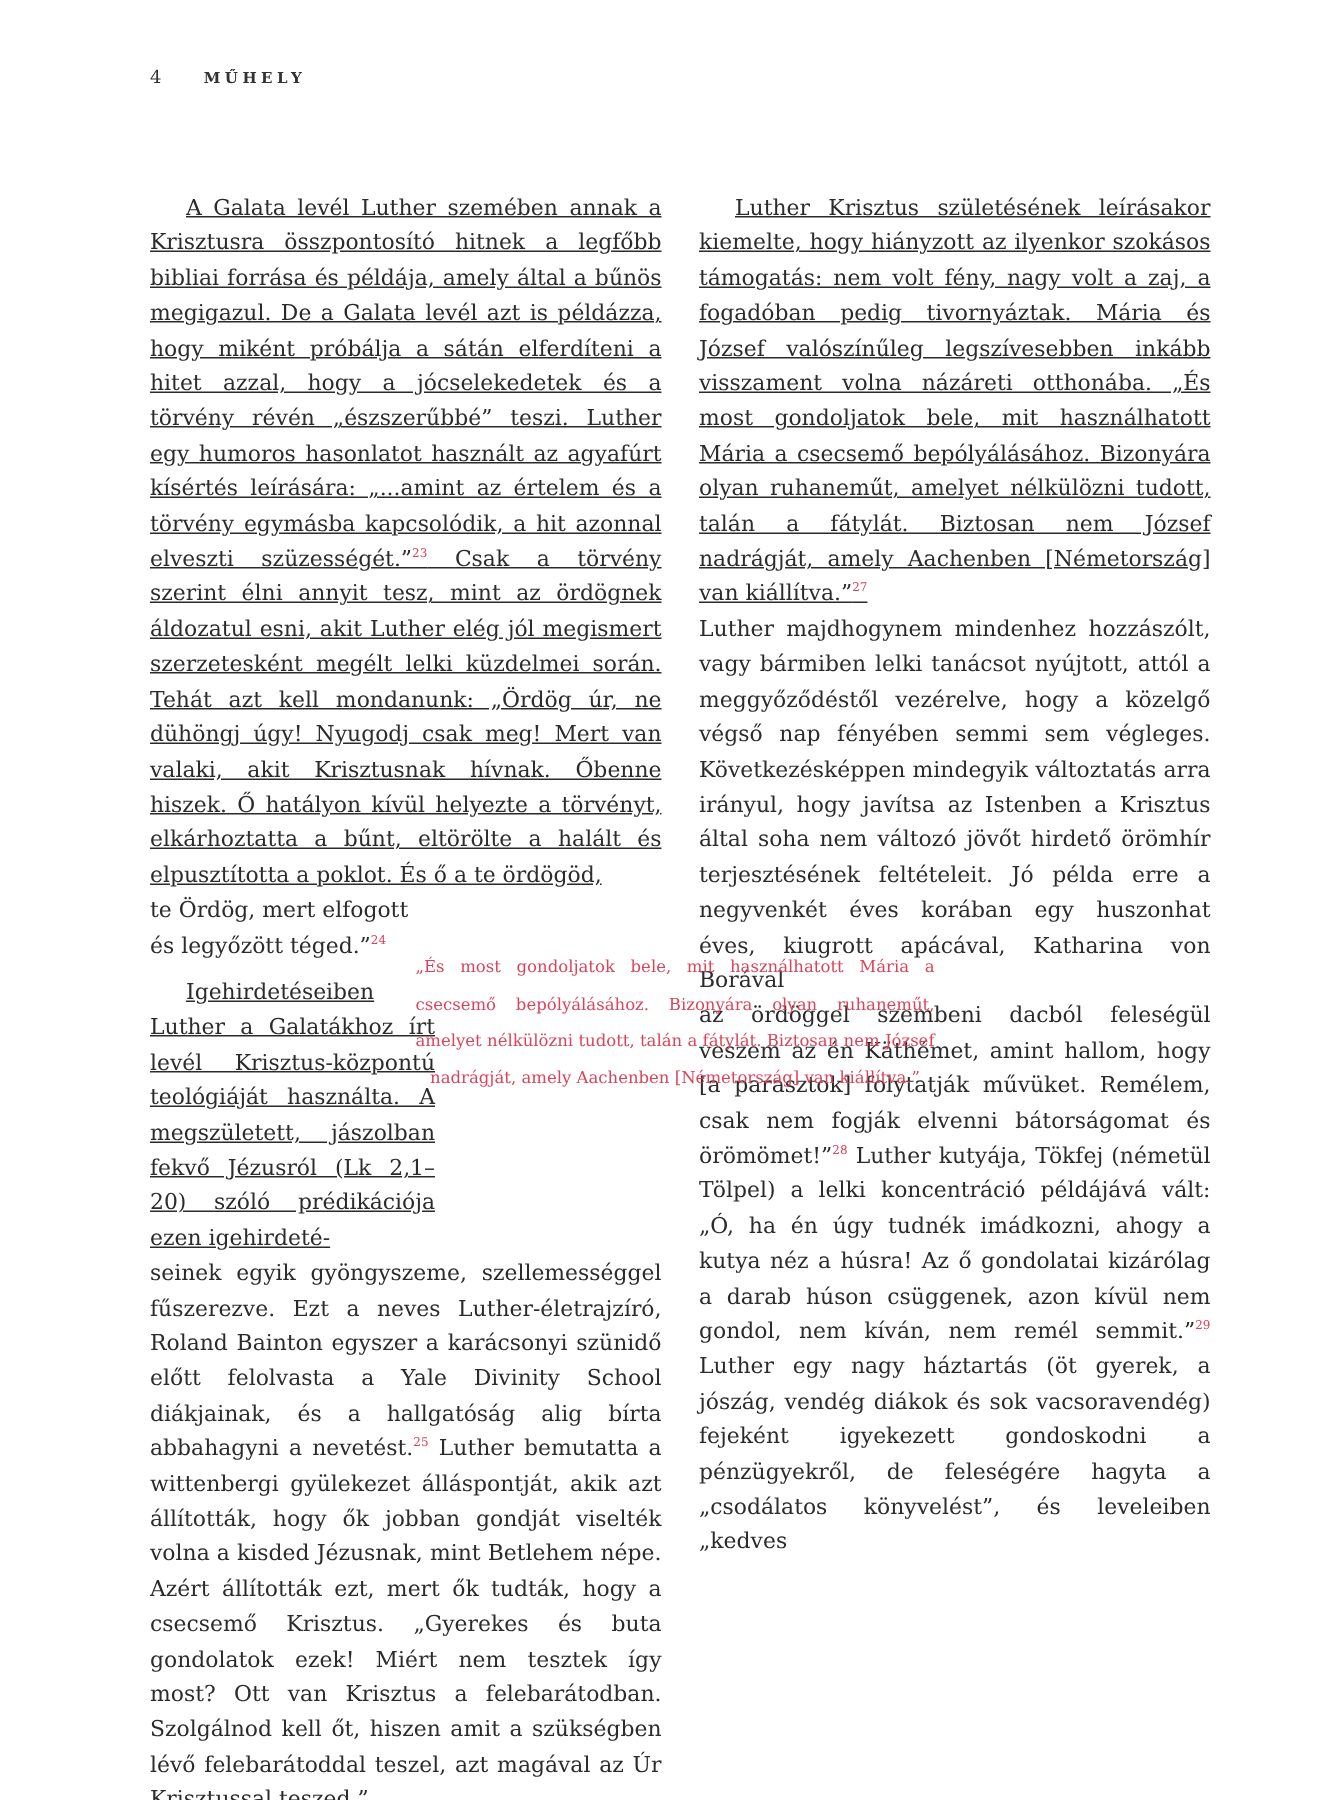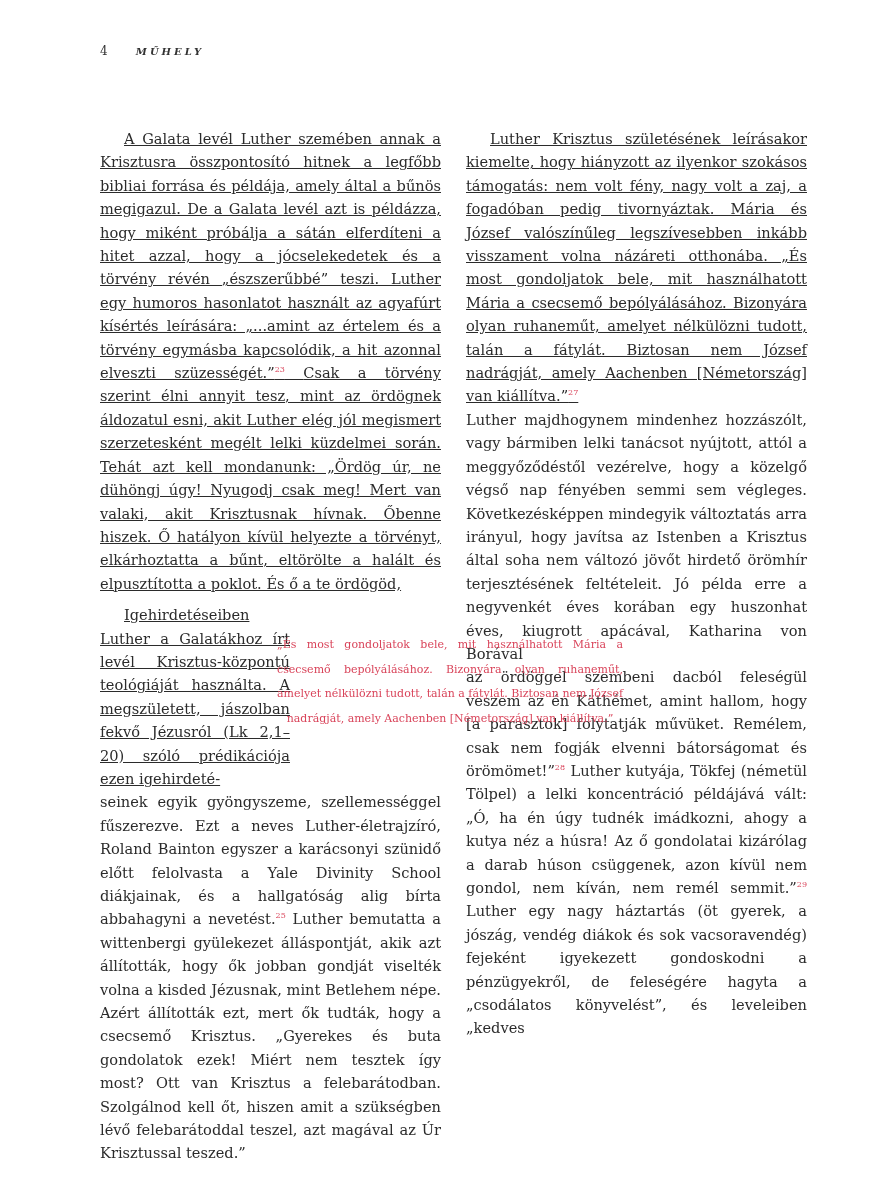--- a/index.html
+++ b/index.html
@@ -1,20 +1,20 @@
 <!DOCTYPE html>
 <html><head>
   <meta charset="utf-8">
   <style>
     html, body { margin: 0; padding: 0; background: #ffffff; }
     body { width: 880px; height: 1200px; position: relative; overflow: hidden;
            font-family: "DejaVu Serif", "Liberation Serif", serif; color: #2b2b2b; }
     .header { position: absolute; left: 100px; top: 44px; font-size: 12px; color: #333; }
     .header .pno { display: inline-block; width: 32px; }
-    .header .running { font-style: italic; letter-spacing: 3px; font-size: 10px; font-weight: bold; }
+    .header .running { letter-spacing: 3px; font-size: 10px; font-weight: bold; }
     .col { position: absolute; font-size: 14.6px; line-height: 23.4px; text-align: justify; hyphens: manual; }
     .col p { margin: 0; }
     .col p.ind { text-indent: 24px; text-decoration: underline; }
     #left { left: 100px; top: 127px; width: 341px; }
     #right { left: 466px; top: 127px; width: 341px; }
     sup.fn { color: #d9445a; font-size: 8px; vertical-align: super; line-height: 0; }
     h3.sub { font-family: "DejaVu Sans", "Liberation Sans", sans-serif; font-weight: bold;
              font-size: 14.6px; margin: 23px 0 0 0; line-height: 23.4px; color: #222; }
     .narrow-l { width: 190px; }
     .narrow-r { margin-left: 150px; }
@@ -25,20 +25,21 @@
 </head>
 <body>
 
 <div class="header">
   <span class="pno">4</span>
   <span class="running">MŰHELY</span>
 </div>
 
 <div id="left" class="col">
   <p class="ind"><span>A Galata levél Luther szemében annak a Krisztusra összpontosító hitnek a legfőbb bibliai forrása és példája, amely által a bűnös megigazul. De a Galata levél azt is példázza, hogy miként próbálja a sátán elferdíteni a hitet azzal, hogy a jócselekedetek és a törvény révén „észszerűbbé” teszi. Luther egy humoros hasonlatot használt az agyafúrt kísértés leírására: „...amint az értelem és a törvény egymásba kapcsolódik, a hit azonnal elveszti szüzességét.”</span><sup class="fn">23</sup> <span>Csak a törvény szerint élni annyit tesz, mint az ördögnek áldozatul esni, akit Luther elég jól megismert szerzetesként megélt lelki küzdelmei során. Tehát azt kell mondanunk: „Ördög úr, ne dühöngj úgy! Nyugodj csak meg! Mert van valaki, akit Krisztusnak hívnak. Őbenne hiszek. Ő hatályon kívül helyezte a törvényt, elkárhoztatta a bűnt, eltörölte a halált és elpusztította a poklot. És ő a te ördögöd,</span></p>
+  <p class="narrow-l" style="text-align:left"><span>te Ördög, mert elfogott és legyőzött téged.”</span><sup class="fn">24</sup></p>
   <p class="ind narrow-l" style="margin-top:8px"><span>Igehirdetéseiben Luther a Galatákhoz írt levél Krisztus-központú teológiáját használta. A megszületett, jászolban fekvő Jézusról (Lk 2,1–20) szóló prédikációja ezen igehirdeté-</span></p>
   <p><span>seinek egyik gyöngyszeme, szellemességgel fűszerezve. Ezt a neves Luther-életrajzíró, Roland Bainton egyszer a karácsonyi szünidő előtt felolvasta a Yale Divinity School diákjainak, és a hallgatóság alig bírta abbahagyni a nevetést.</span><sup class="fn">25</sup> <span>Luther bemutatta a wittenbergi gyülekezet álláspontját, akik azt állították, hogy ők jobban gondját viselték volna a kisded Jézusnak, mint Betlehem népe. Azért állították ezt, mert ők tudták, hogy a csecsemő Krisztus. „Gyerekes és buta gondolatok ezek! Miért nem tesztek így most? Ott van Krisztus a felebarátodban. Szolgálnod kell őt, hiszen amit a szükségben lévő felebarátoddal teszel, azt magával az Úr Krisztussal teszed.”</span></p>
 </div>
 
 <div id="right" class="col">
   <p class="ind"><span>Luther Krisztus születésének leírásakor kiemelte, hogy hiányzott az ilyenkor szokásos támogatás: nem volt fény, nagy volt a zaj, a fogadóban pedig tivornyáztak. Mária és József valószínűleg legszívesebben inkább visszament volna názáreti otthonába. „És most gondoljatok bele, mit használhatott Mária a csecsemő bepólyálásához. Bizonyára olyan ruhaneműt, amelyet nélkülözni tudott, talán a fátylát. Biztosan nem József nadrágját, amely Aachenben [Németország] van kiállítva.”</span><sup class="fn">27</sup></p>
   <p><span>Luther majdhogynem mindenhez hozzászólt, vagy bármiben lelki tanácsot nyújtott, attól a meggyőződéstől vezérelve, hogy a közelgő végső nap fényében semmi sem végleges. Következésképpen mindegyik változtatás arra irányul, hogy javítsa az Istenben a Krisztus által soha nem változó jövőt hirdető örömhír terjesztésének feltételeit. Jó példa erre a negyvenkét éves korában egy huszonhat éves, kiugrott apácával, Katharina von Borával</span></p>
   <p><span>az ördöggel szembeni dacból feleségül veszem az én Käthémet, amint hallom, hogy [a parasztok] folytatják művüket. Remélem, csak nem fogják elvenni bátorságomat és örömömet!”</span><sup class="fn">28</sup> <span>Luther kutyája, Tökfej (németül Tölpel) a lelki koncentráció példájává vált: „Ó, ha én úgy tudnék imádkozni, ahogy a kutya néz a húsra! Az ő gondolatai kizárólag a darab húson csüggenek, azon kívül nem gondol, nem kíván, nem remél semmit.”</span><sup class="fn">29</sup> <span>Luther egy nagy háztartás (öt gyerek, a jószág, vendég diákok és sok vacsoravendég) fejeként igyekezett gondoskodni a pénzügyekről, de feleségére hagyta a „csodálatos könyvelést”, és leveleiben „kedves</span></p>
 </div>
 

